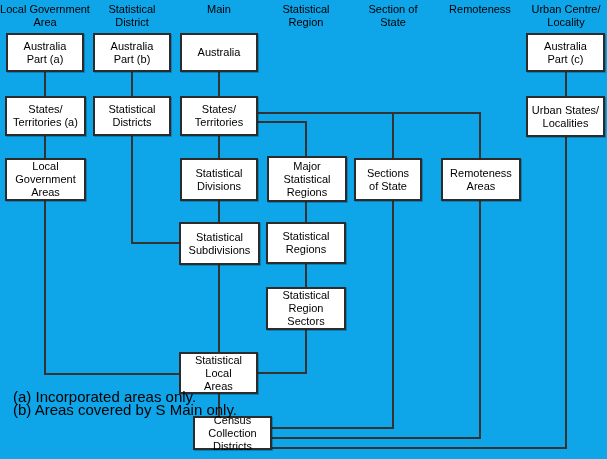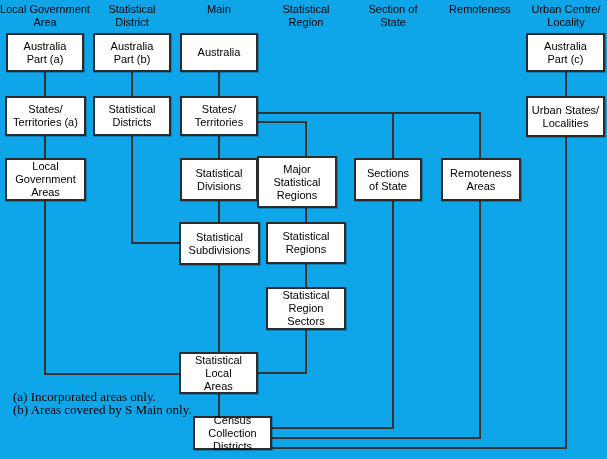--- a/index.html
+++ b/index.html
@@ -13,21 +13,21 @@
   }
   .node {
     position:absolute; box-sizing:border-box; background:#ffffff;
     border:2px solid #2b2b2b; box-shadow:1px 1px 0 rgba(0,0,0,0.22);
     display:flex; align-items:center; justify-content:center;
     text-align:center; font-size:11px; line-height:13px; white-space:pre-line;
   }
   .ln { position:absolute; background:#333333; }
   .fnotes {
     position:absolute; left:13px; top:391px;
-    font-size:13px; line-height:12.5px;font-family:Liberation Serif, serif;
+    font-size:15px; line-height:12.5px;
   }
 </style>
 </head>
 <body>
 
 <div class="canvas">
 
   <div class="hdr" style="left:-5px">Local Government
 Area</div>
   <div class="hdr" style="left:82px">Statistical
@@ -86,21 +86,21 @@
   <div class="node" style="left:180px;top:96px;width:78px;height:40px">States/
 Territories</div>
   <div class="node" style="left:526px;top:96px;width:79px;height:41px">Urban States/
 Localities</div>
 
   <div class="node" style="left:5px;top:158px;width:81px;height:43px">Local
 Government
 Areas</div>
   <div class="node" style="left:180px;top:158px;width:78px;height:43px">Statistical
 Divisions</div>
-  <div class="node" style="left:257px;top:156px;width:80px;height:52px">Major
+  <div class="node" style="left:267px;top:156px;width:80px;height:46px">Major
 Statistical
 Regions</div>
   <div class="node" style="left:354px;top:158px;width:68px;height:43px">Sections
 of State</div>
   <div class="node" style="left:441px;top:158px;width:80px;height:43px">Remoteness
 Areas</div>
 
   <div class="node" style="left:179px;top:222px;width:81px;height:43px">Statistical
 Subdivisions</div>
   <div class="node" style="left:266px;top:222px;width:80px;height:42px">Statistical

